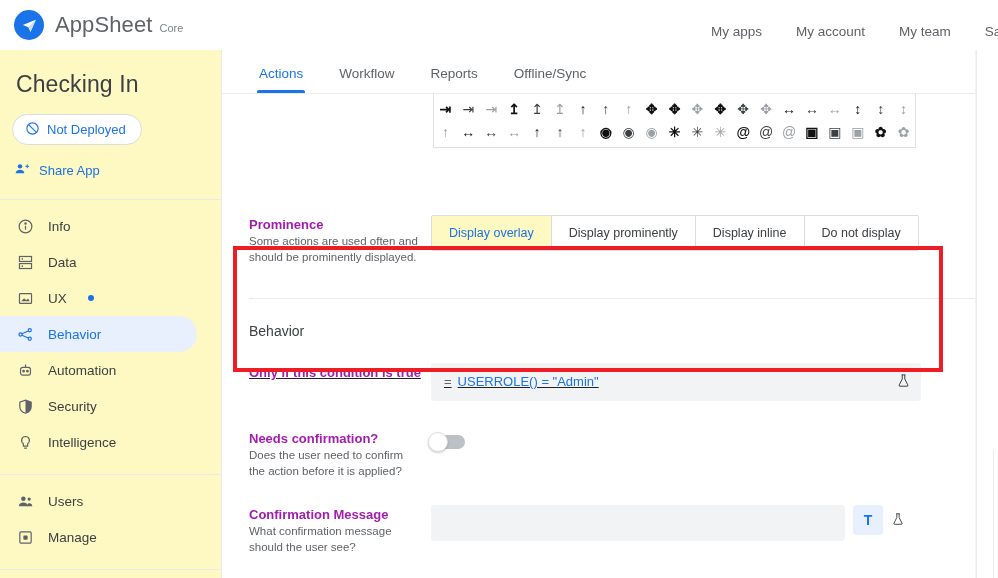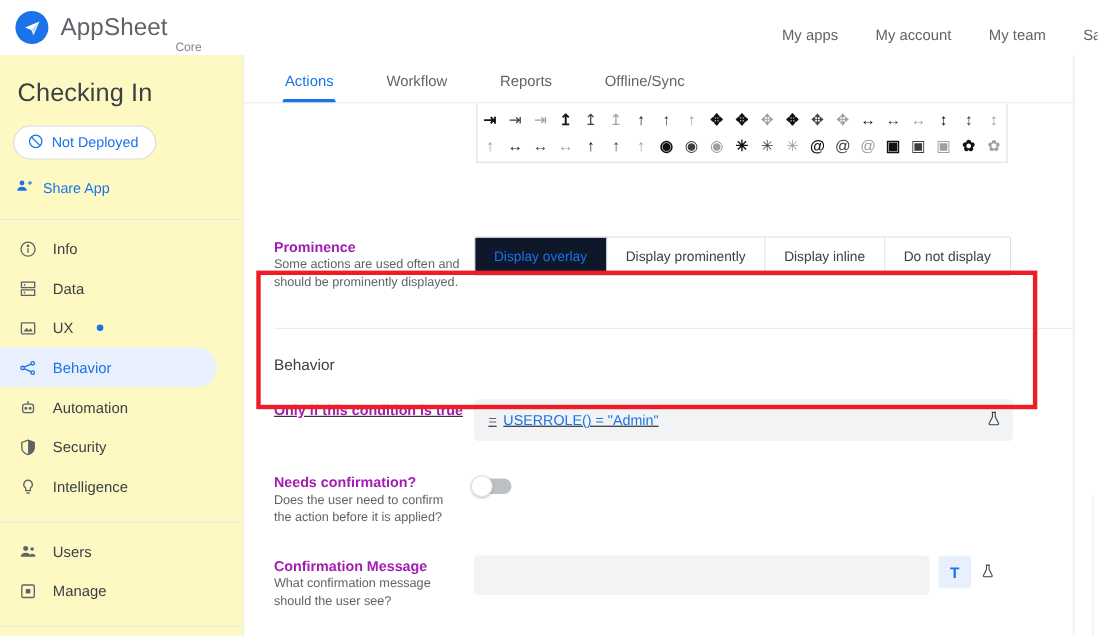--- a/index.html
+++ b/index.html
@@ -23,21 +23,21 @@
     background: #1a73e8; position: relative; flex: 0 0 auto;
     display: flex; align-items: center; justify-content: center;
   }
   .logo-circle svg { display: block; }
   .brand-name {
     font-size: 22px; color: #5f6368; margin-left: 11px;
     letter-spacing: .1px;
   }
   .brand-tier {
     font-size: 11px; color: #80868b; margin-left: 7px;
-    position: relative; top: 18px;
+    position: relative; top: 3px;
   }
   .topnav {
     margin-left: auto; display: flex; align-items: center;
     padding-right: 0; white-space: nowrap; overflow: hidden; margin-top: 13px;
   }
   .topnav a {
     font-size: 13.5px; color: #5f6368; text-decoration: none;
     margin-left: 34px; cursor: pointer;
   }
   .topnav a:last-child { margin-right: -22px; }
@@ -80,21 +80,21 @@
 
   
   .main {
     position: absolute; top: 50px; left: 222px;
     width: 754px; height: 528px; background: #fff;
     border-right: 1px solid #f1f3f4;
   }
   .tabs {
     display: flex; align-items: flex-end; height: 44px;
     padding-left: 19px; border-bottom: 1px solid #e8eaed;
-    gap: 12px;
+    gap: 0;
   }
   .tab {
     font-size: 13.5px; color: #5f6368; padding: 0 18px 12px 18px;
     cursor: pointer; position: relative;
   }
   .tab.active { color: #1a73e8; font-weight: 500; }
   .tab.active::after {
     content: ""; position: absolute; left: 16px; right: 16px; bottom: 0;
     height: 3px; background: #1a73e8; border-radius: 2px 2px 0 0;
   }
@@ -138,21 +138,21 @@
     display: flex; border: 1px solid #dadce0; border-radius: 2px;
     overflow: hidden; height: 36px;
   }
   .seg {
     display: flex; align-items: center; justify-content: center;
     font-size: 12.5px; color: #3c4043; padding: 0 17px;
     border-right: 1px solid #dadce0; cursor: pointer; background: #fff;
     white-space: nowrap;
   }
   .seg:last-child { border-right: none; }
-  .seg.active { background: #0f172a; color: #1a73e8; }
+  .seg.active { background: #fef9c3; color: #1a73e8; }
 
   .sec-divider { height: 1px; background: #e8eaed; margin: 0 0 0 27px; }
   .sec-head {
     font-size: 14px; color: #3c4043; padding-left: 27px;
   }
 
   .field {
     position: relative; flex: 1; height: 38px;
     background: #f1f3f4; border-radius: 4px;
     display: flex; align-items: center; padding: 0 34px 0 13px;

